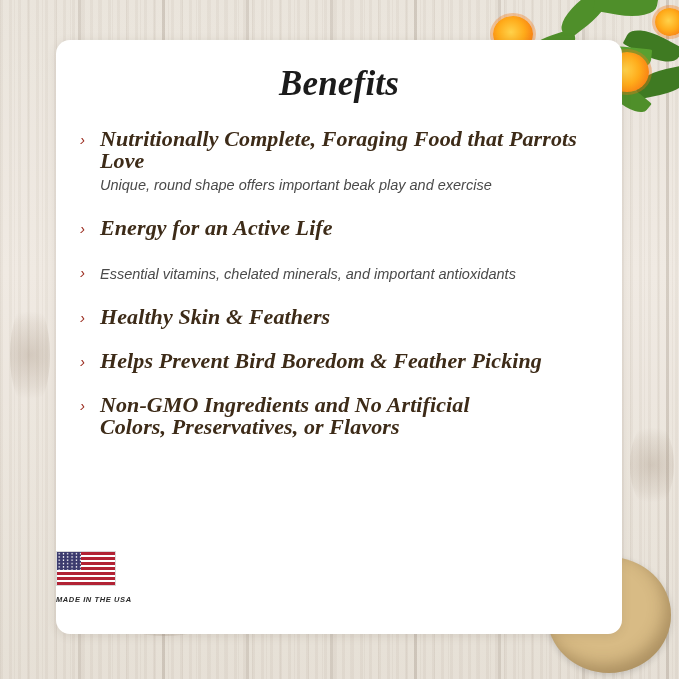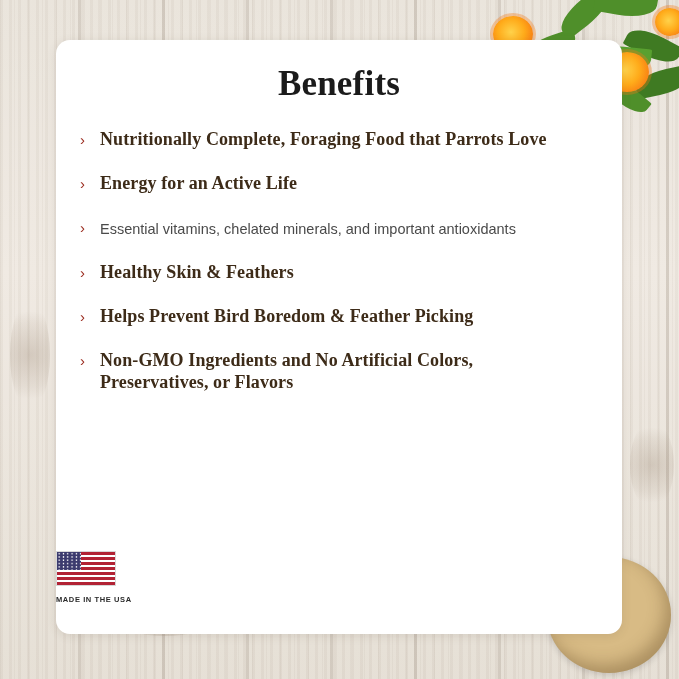--- a/index.html
+++ b/index.html
@@ -12,20 +12,21 @@
     overflow: hidden;
     font-family: "Liberation Sans", sans-serif;
   }
 
   #stage {
     position: relative;
     width: 679px;
     height: 679px;
     background: #efeae3;
     overflow: hidden;
+    font-style: italic;
   }
 
   
   .wood {
     position: absolute;
     inset: 0;
     background:
       repeating-linear-gradient(
         90deg,
         rgba(255,255,255,0.0) 0px,
@@ -114,21 +115,21 @@
     text-align: left;
   }
 
   .texts {
     flex: 1 1 auto;
   }
 
   .head {
     font-family: "Liberation Serif", serif;
     font-weight: bold;
-    font-size: 18px;
+    font-size: 22px;
     line-height: 22px;
     color: #3d2b18;
     letter-spacing: 0.1px;
   }
 
   .sub {
     font-family: "Liberation Sans", sans-serif;
     font-size: 14.5px;
     line-height: 20px;
     color: #4a4a4a;
@@ -260,20 +261,21 @@
   <div class="card">
 
     <div class="title">Benefits</div>
 
     <div class="list">
 
       <div class="item">
         <div class="chev">›</div>
         <div class="texts">
           <div class="head">Nutritionally Complete, Foraging Food that Parrots Love</div>
+          <div class="sub">Unique, round shape offers important beak play and exercise</div>
         </div>
       </div>
 
       <div class="item">
         <div class="chev">›</div>
         <div class="texts">
           <div class="head">Energy for an Active Life</div>
         </div>
       </div>
 

